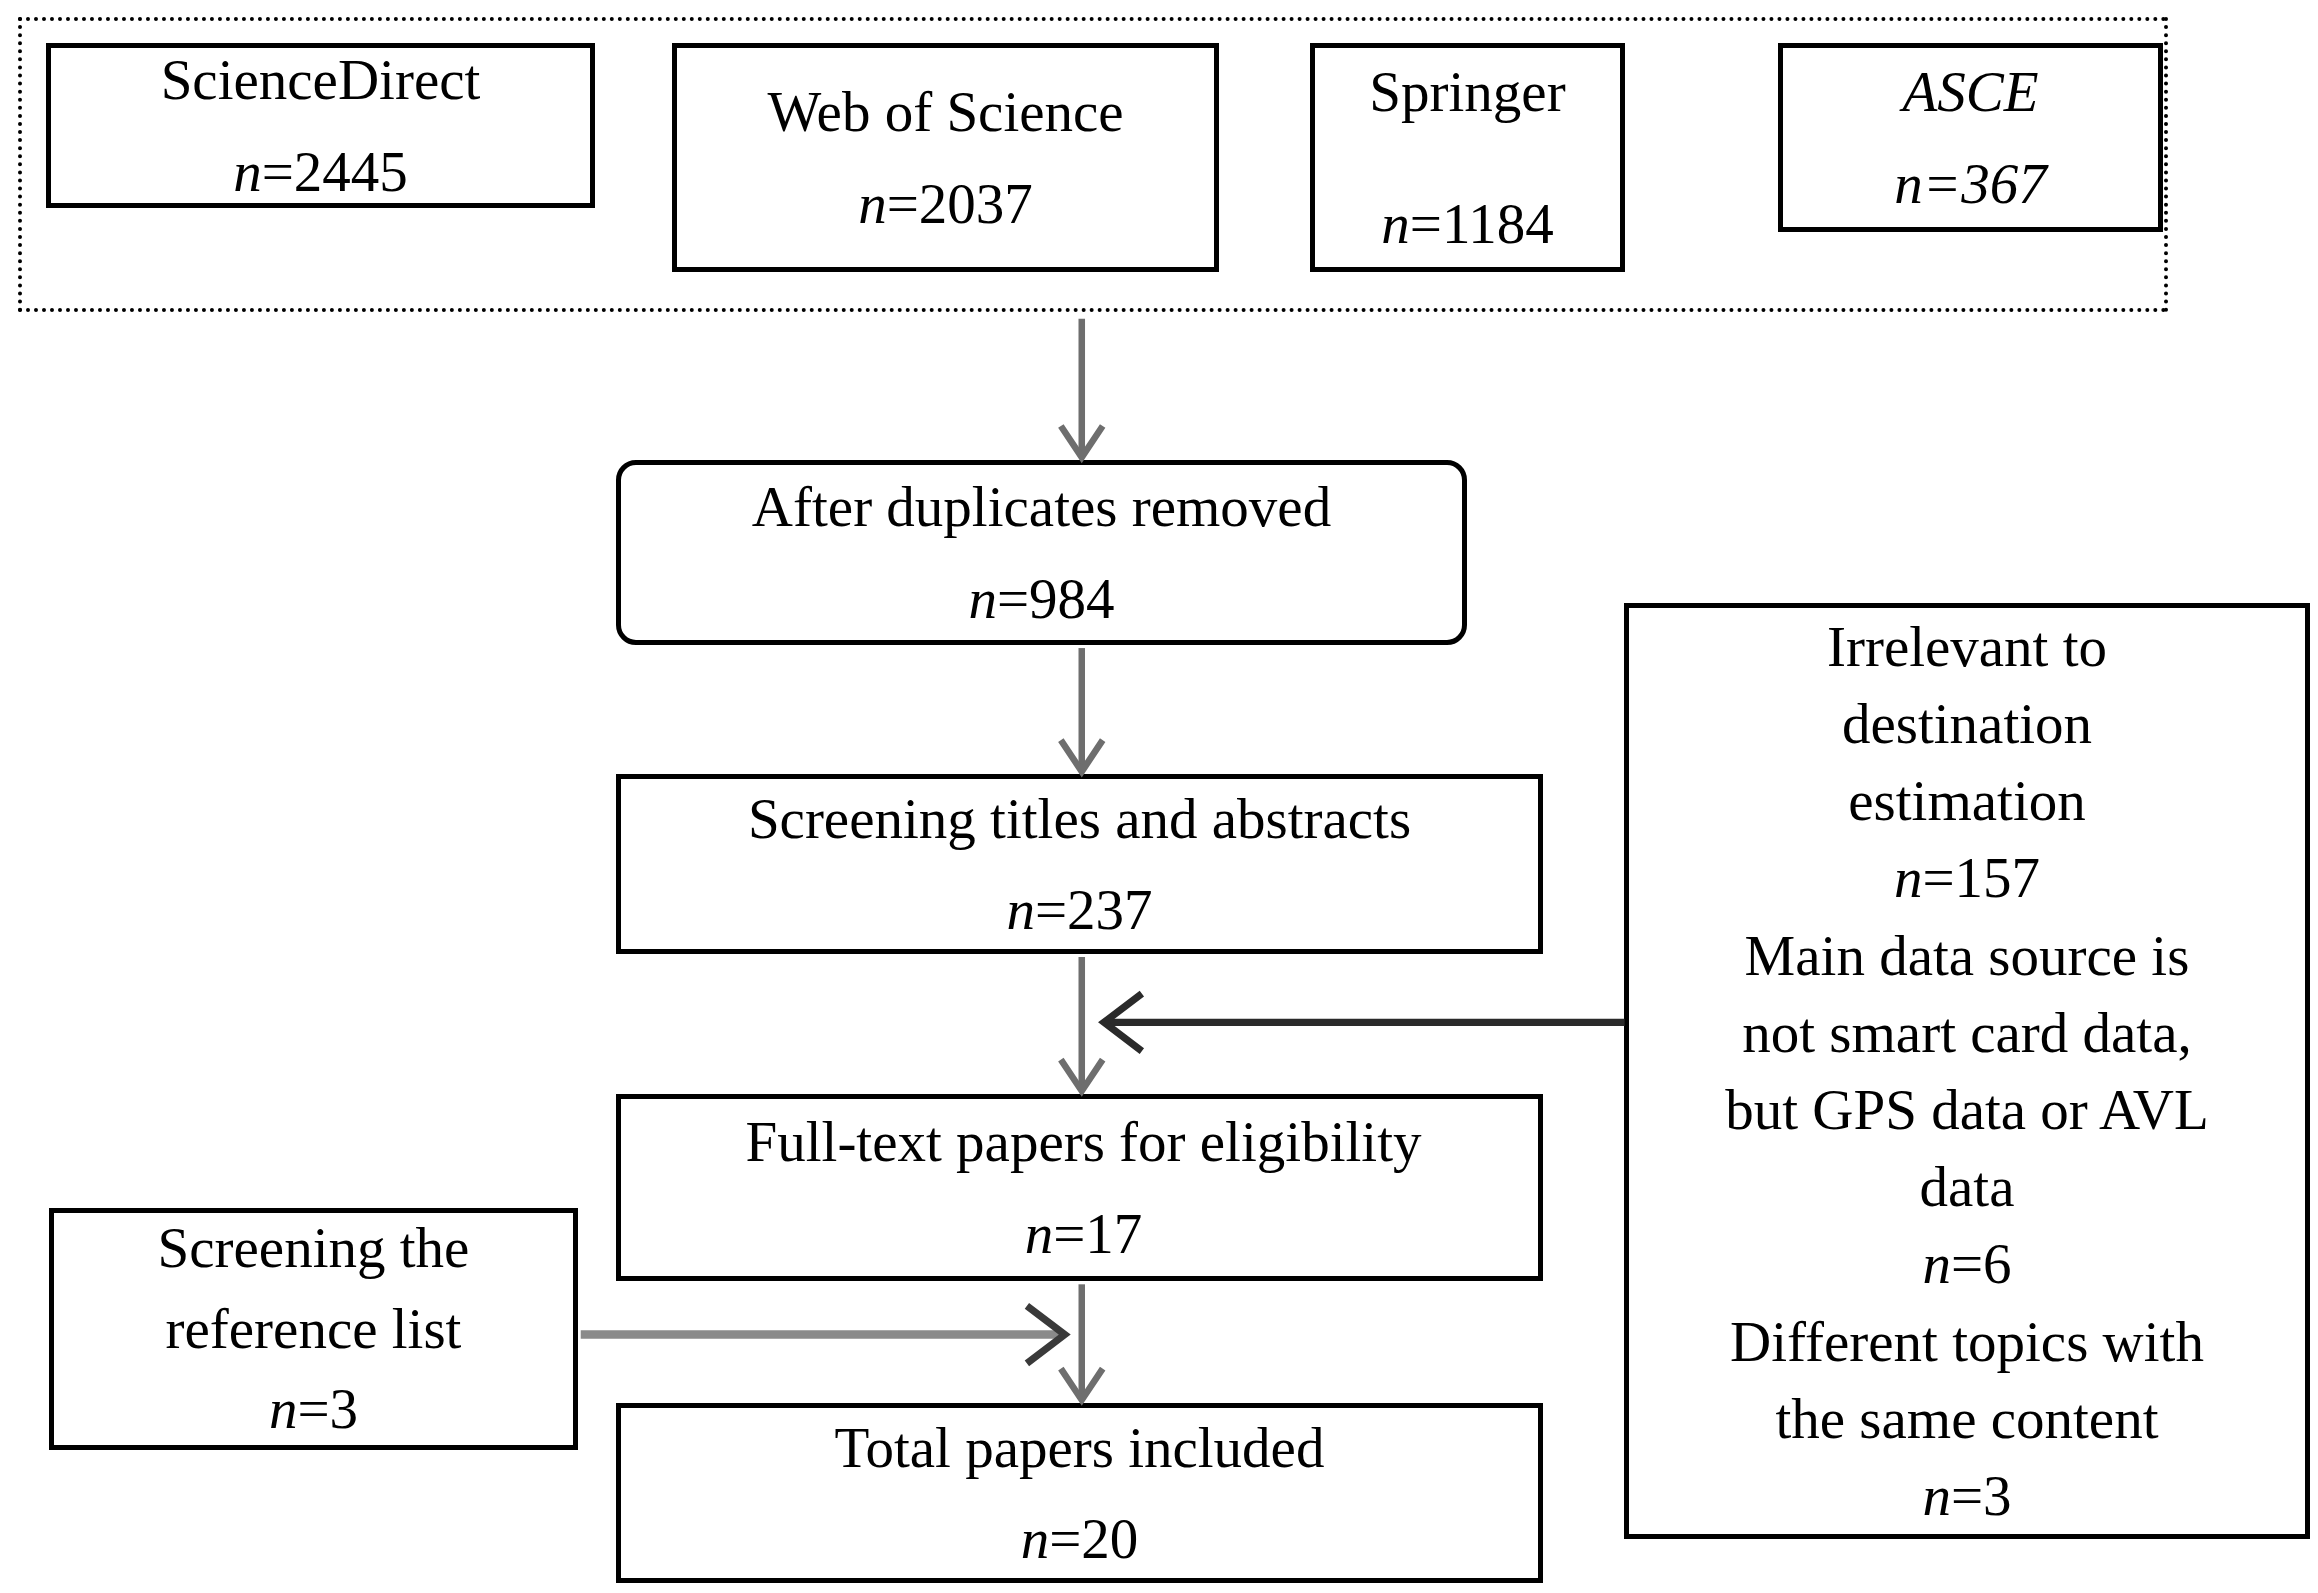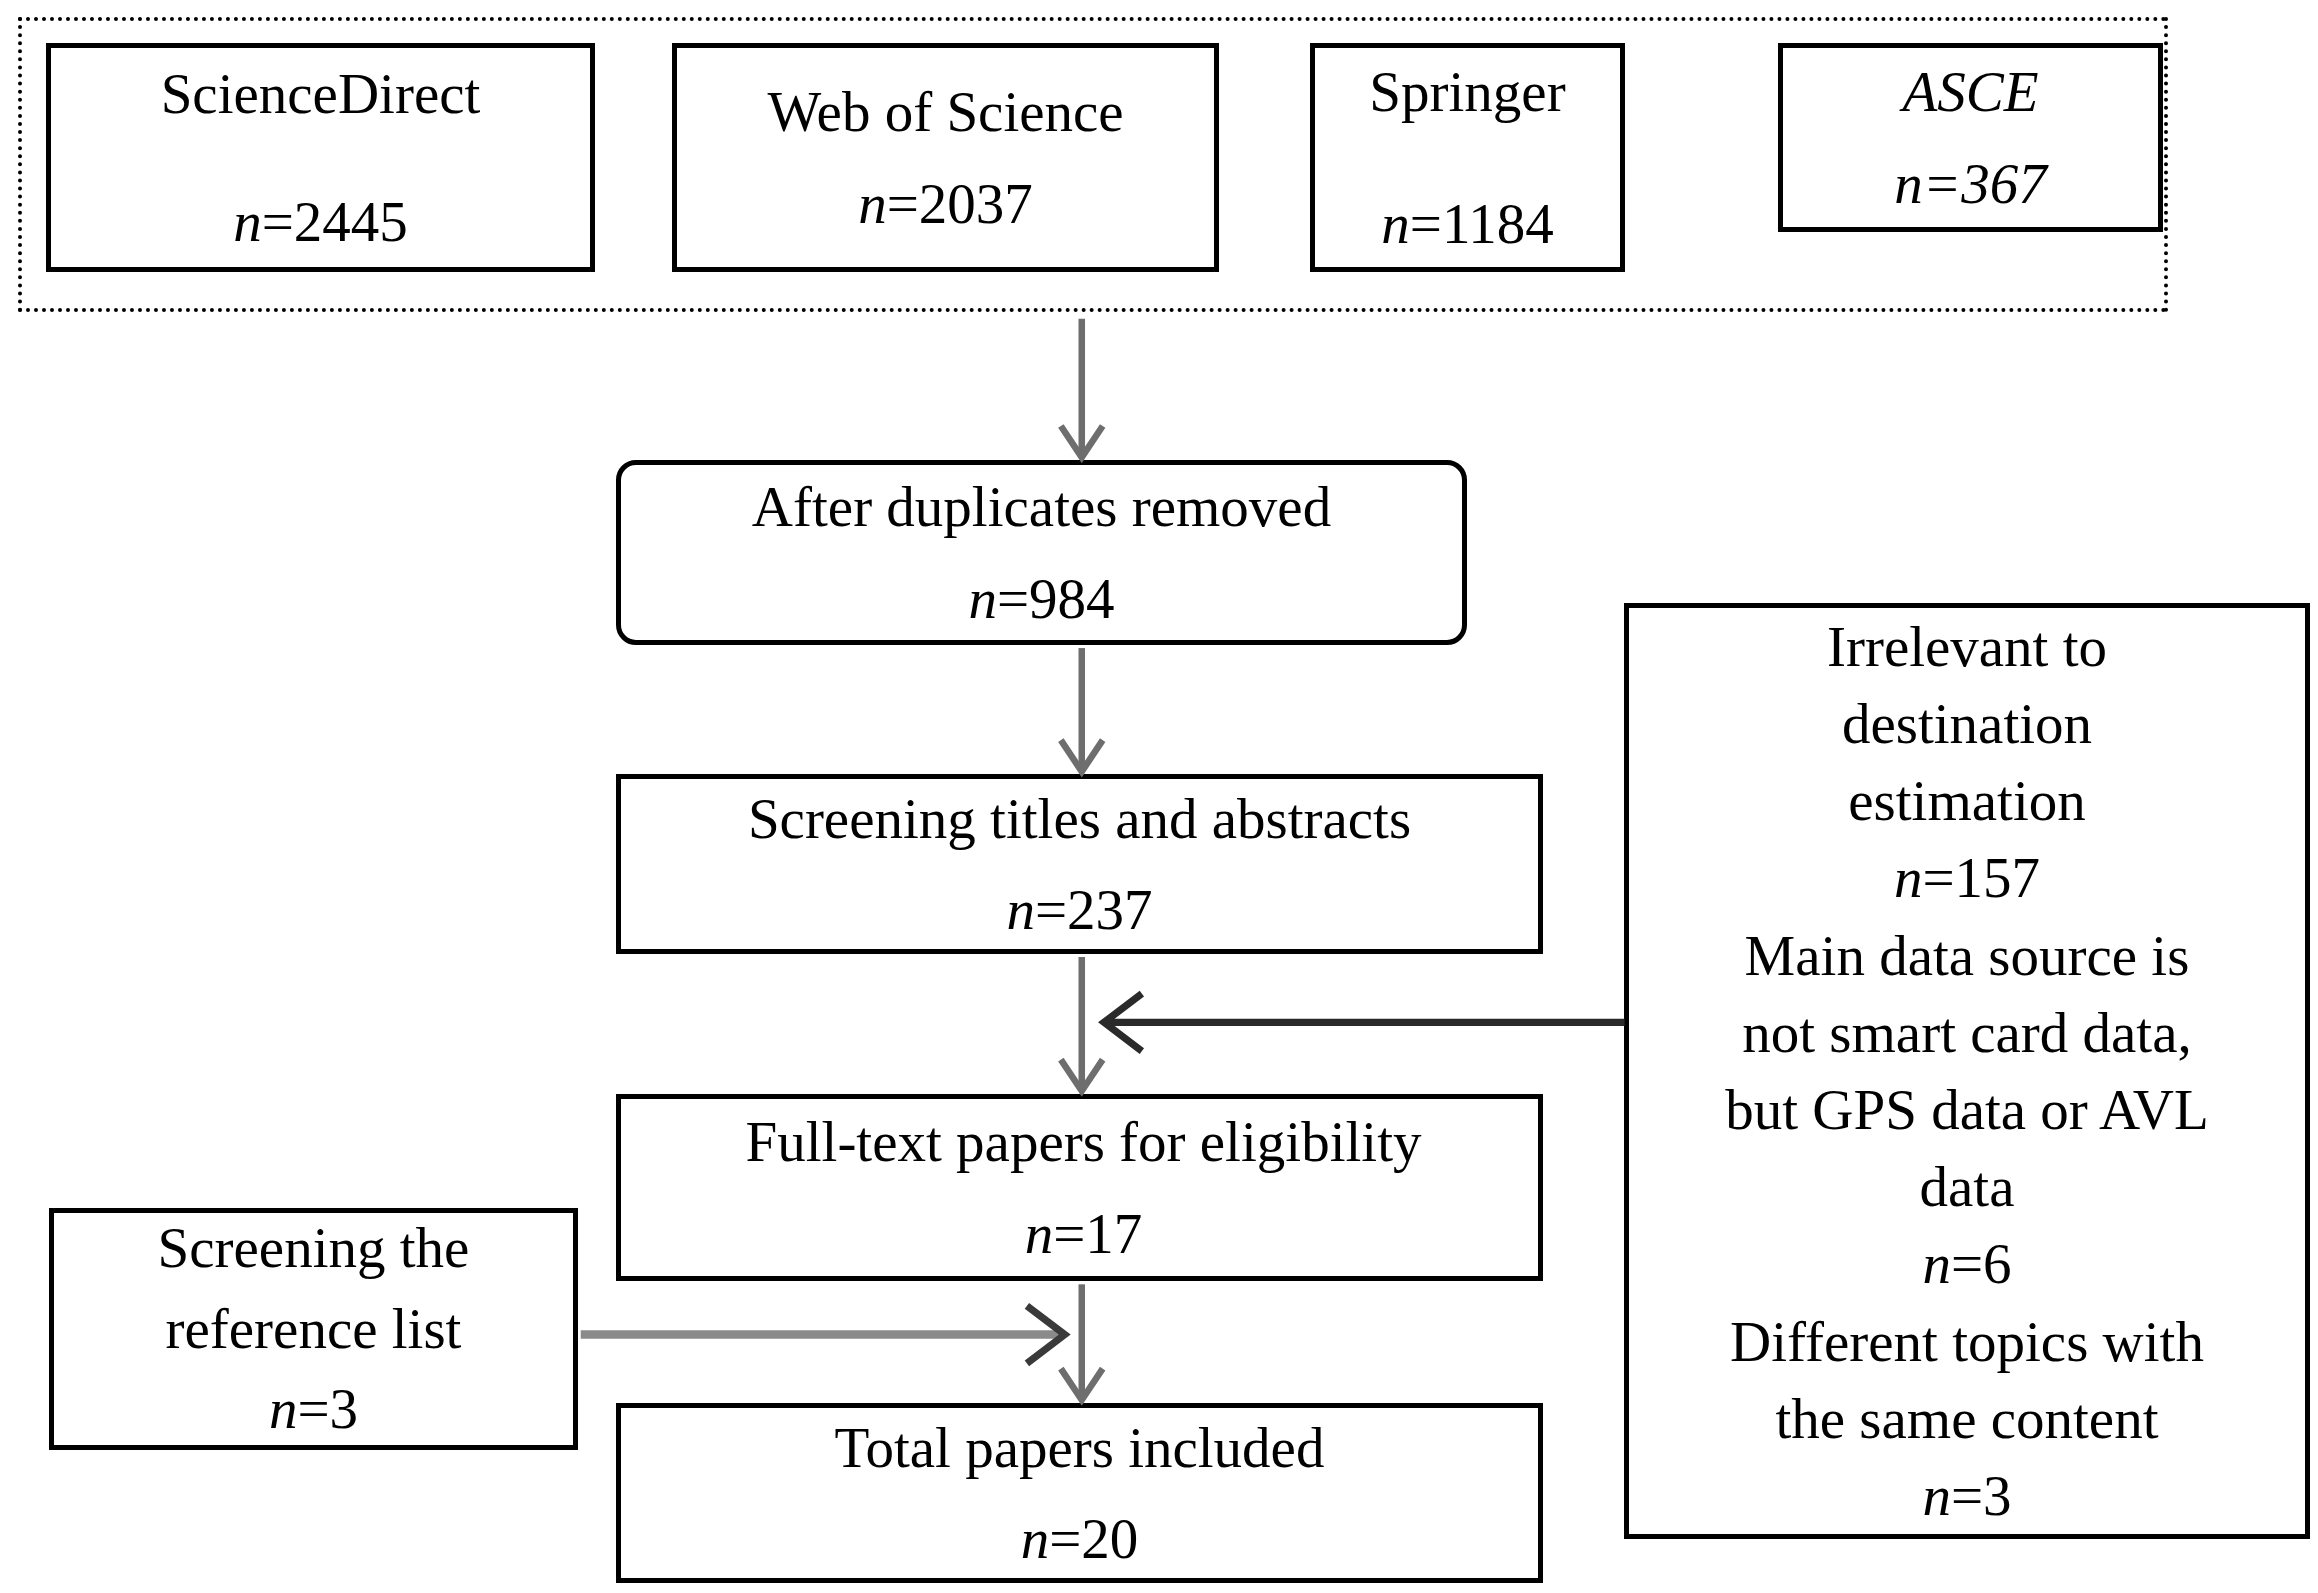--- a/index.html
+++ b/index.html
@@ -43,21 +43,21 @@
     pointer-events: none;
   }
 </style>
 </head>
 <body>
 
 <div id="canvas">
 
   <div class="dotted-frame"></div>
 
-  <div class="box" style="left:46px; top:43px; width:549px; height:229px;justify-content:space-between;">
+  <div class="box" style="left:46px; top:43px; width:549px; height:165px;">
     <span class="label">ScienceDirect</span>
     <span class="count">n=2445</span>
   </div>
   <div class="box" style="left:672px; top:43px; width:547px; height:229px;">
     <span class="label">Web of Science</span>
     <span class="count">n=2037</span>
   </div>
   <div class="box" style="left:1310px; top:43px; width:315px; height:229px;gap:40px;">
     <span class="label">Springer</span>
     <span class="count">n=1184</span>

